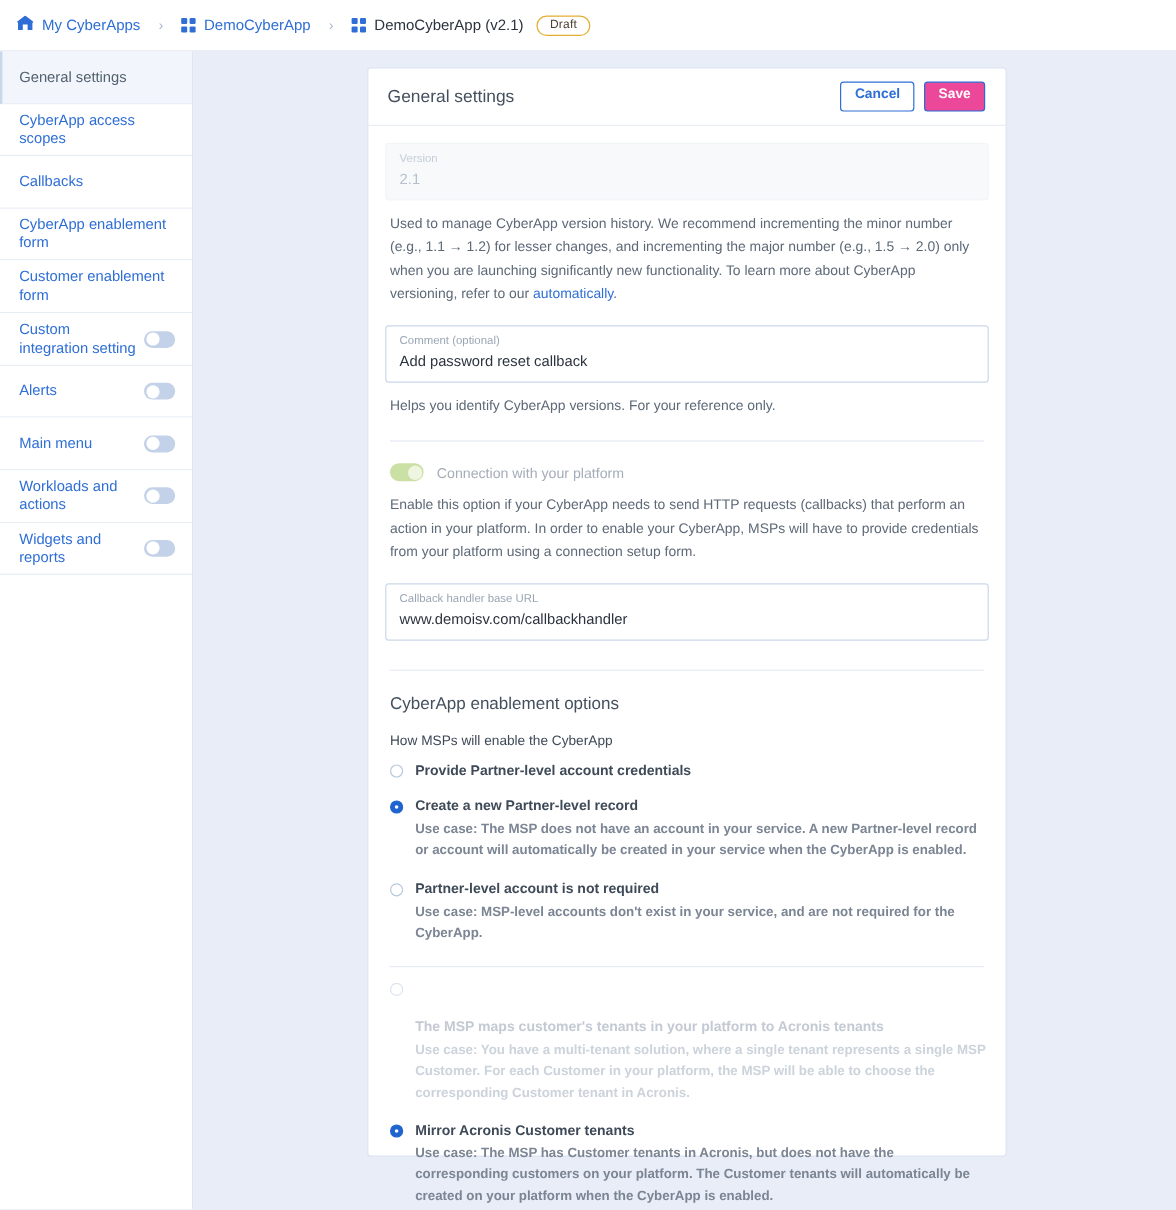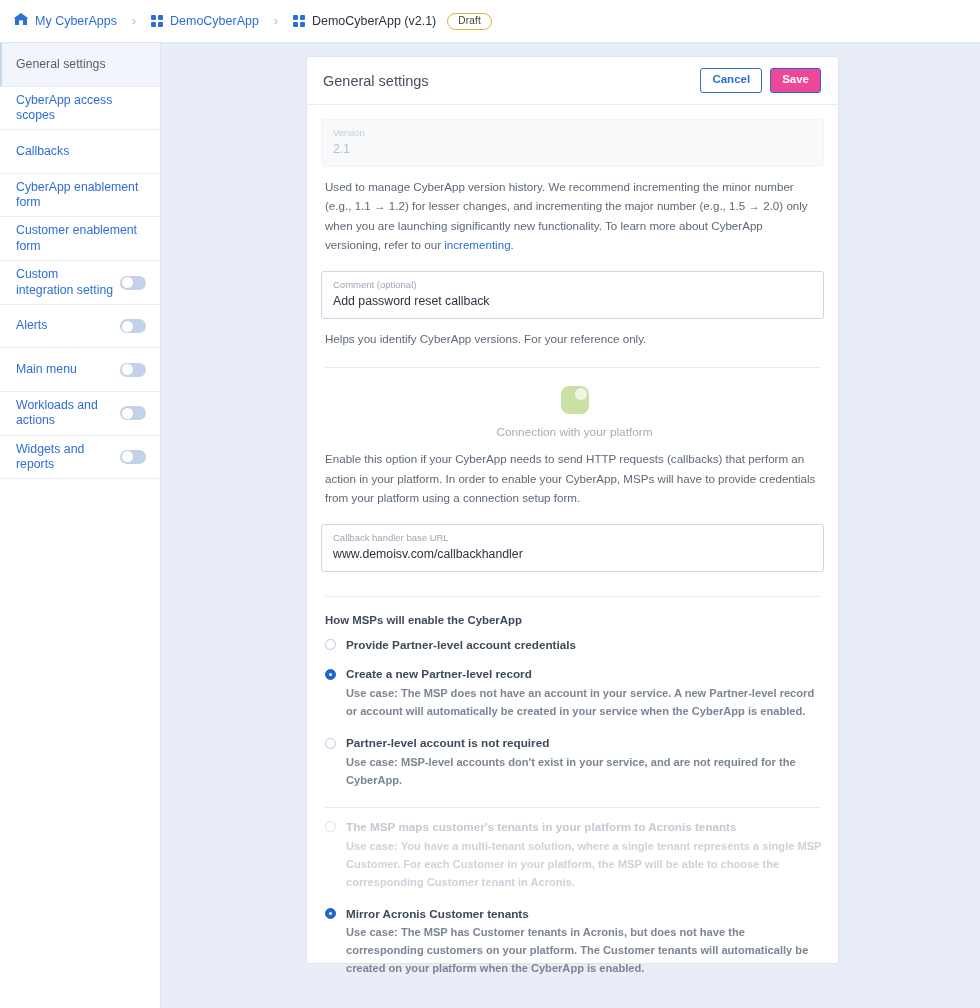--- a/index.html
+++ b/index.html
@@ -193,38 +193,37 @@
     height: 1px;
     background: #e5eaf3;
     margin: 19px 4px 0 4px;
   }
 
   .toggle-row {
     display: flex;
     align-items: center;
     gap: 11px;
     margin: 18px 0 0 4px;
-    flex-direction: column;
   }
   .toggle-row .switch { width: 28px; height: 15px; flex: 0 0 28px; }
   .toggle-row .switch .knob { width: 12px; height: 12px; }
   .toggle-label {
     font-size: 11.8px;
     color: #a4adb8;
   }
 
   .section-title {
     font-size: 14.2px;
     color: #44505e;
     margin: 20px 0 0 4px;
   }
   .group-title {
     font-size: 11.4px;
     color: #3f4a58;
-    font-weight: 700;
+    font-weight: 400;
     margin: 17px 0 0 4px;
   }
 
   
   .radio-row { margin: 11px 0 0 4px; font-weight: bold; }
   .radio-line {
     display: flex;
     align-items: flex-start;
     gap: 10px;
     cursor: pointer;
@@ -256,21 +255,21 @@
     line-height: 1.35;
   }
   .radio-desc {
     font-size: 11.1px;
     color: #7b8593;
     line-height: 1.62;
     margin: 3px 0 0 21px;
     max-width: 484px;
   }
   .radio-row.disabled .radio { border-color: #dde4ef; }
-  .radio-row.disabled .radio-label { color: #c3cad3; }
+  .radio-row.disabled .radio-label { color: #c3cad3; margin-top: 31px; }
   .radio-row.disabled .radio-desc { color: #ccd3db; }
 </style>
 </head>
 <body>
 
 <div class="topbar">
 
   <div class="crumb">
     <span class="home-icon">
       <svg width="14" height="13" viewBox="0 0 14 13">
@@ -382,21 +381,21 @@
       </div>
 
       <div class="card-body">
 
         <div class="field disabled">
           <div class="field-label">Version</div>
           <div class="field-value">2.1</div>
         </div>
 
         <div class="help">
-          <span>Used to manage CyberApp version history. We recommend incrementing the minor number (e.g., 1.1 → 1.2) for lesser changes, and incrementing the major number (e.g., 1.5 → 2.0) only when you are launching significantly new functionality. To learn more about CyberApp versioning, refer to our </span><a href="#">incrementing</a><span>.</span>
+          <span>Used to manage CyberApp version history. We recommend incrementing the minor number (e.g., 1.1 → 1.2) for lesser changes, and incrementing the major number (e.g., 1.5 → 2.0) only when you are launching significantly new functionality. To learn more about CyberApp versioning, refer to our </span><a href="#">automatically</a><span>.</span>
         </div>
 
         <div class="field" style="margin-top:16px">
           <div class="field-label">Comment (optional)</div>
           <div class="field-value">Add password reset callback</div>
         </div>
 
         <div class="help">Helps you identify CyberApp versions. For your reference only.</div>
 
         <div class="divider"></div>
@@ -410,20 +409,21 @@
 
         <div class="help">Enable this option if your CyberApp needs to send HTTP requests (callbacks) that perform an action in your platform. In order to enable your CyberApp, MSPs will have to provide credentials from your platform using a connection setup form.</div>
 
         <div class="field" style="margin-top:16px">
           <div class="field-label">Callback handler base URL</div>
           <div class="field-value">www.demoisv.com/callbackhandler</div>
         </div>
 
         <div class="divider" style="margin-top:24px"></div>
 
+        <div class="section-title">CyberApp enablement options</div>
 
         <div class="group-title">How MSPs will enable the CyberApp</div>
 
         <div class="radio-row">
           <div class="radio-line">
             <span class="radio"></span>
             <span class="radio-label">Provide Partner-level account credentials</span>
           </div>
         </div>
 

